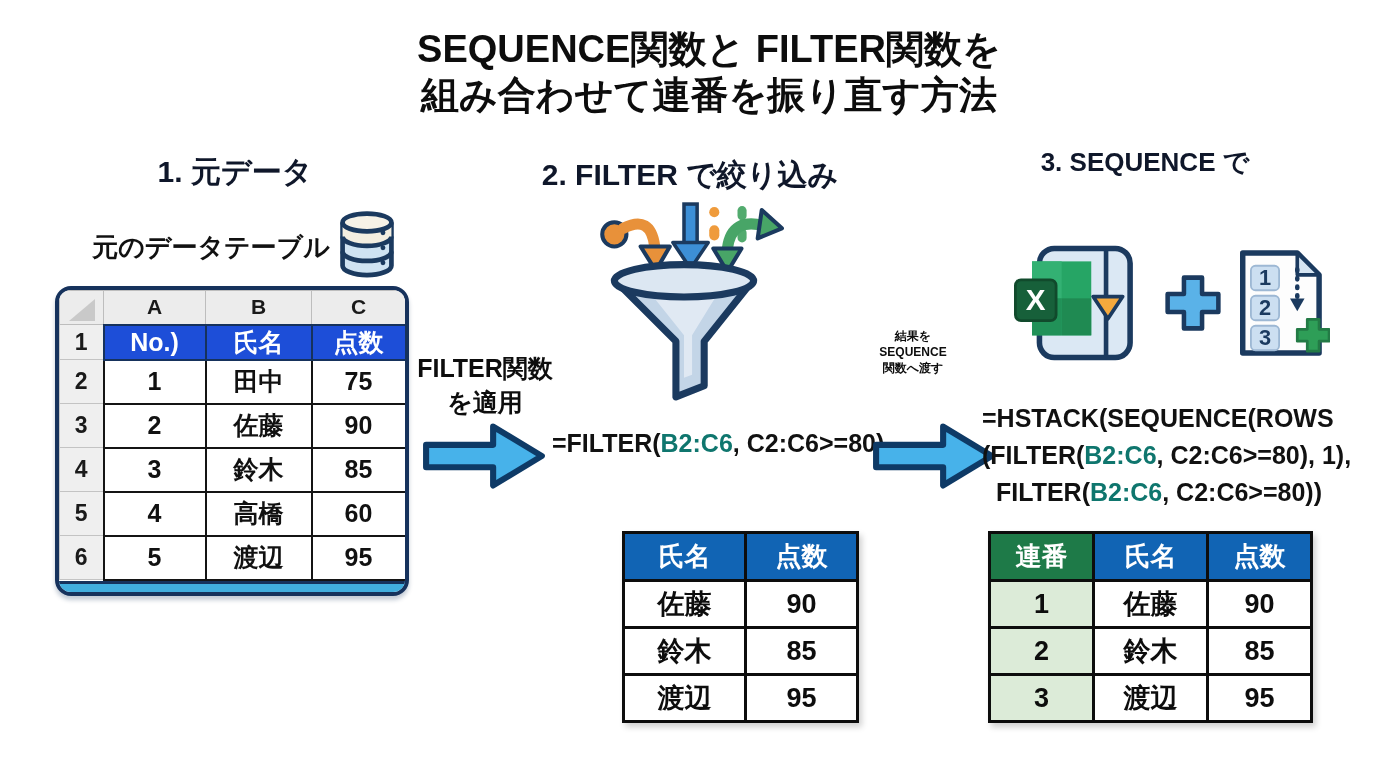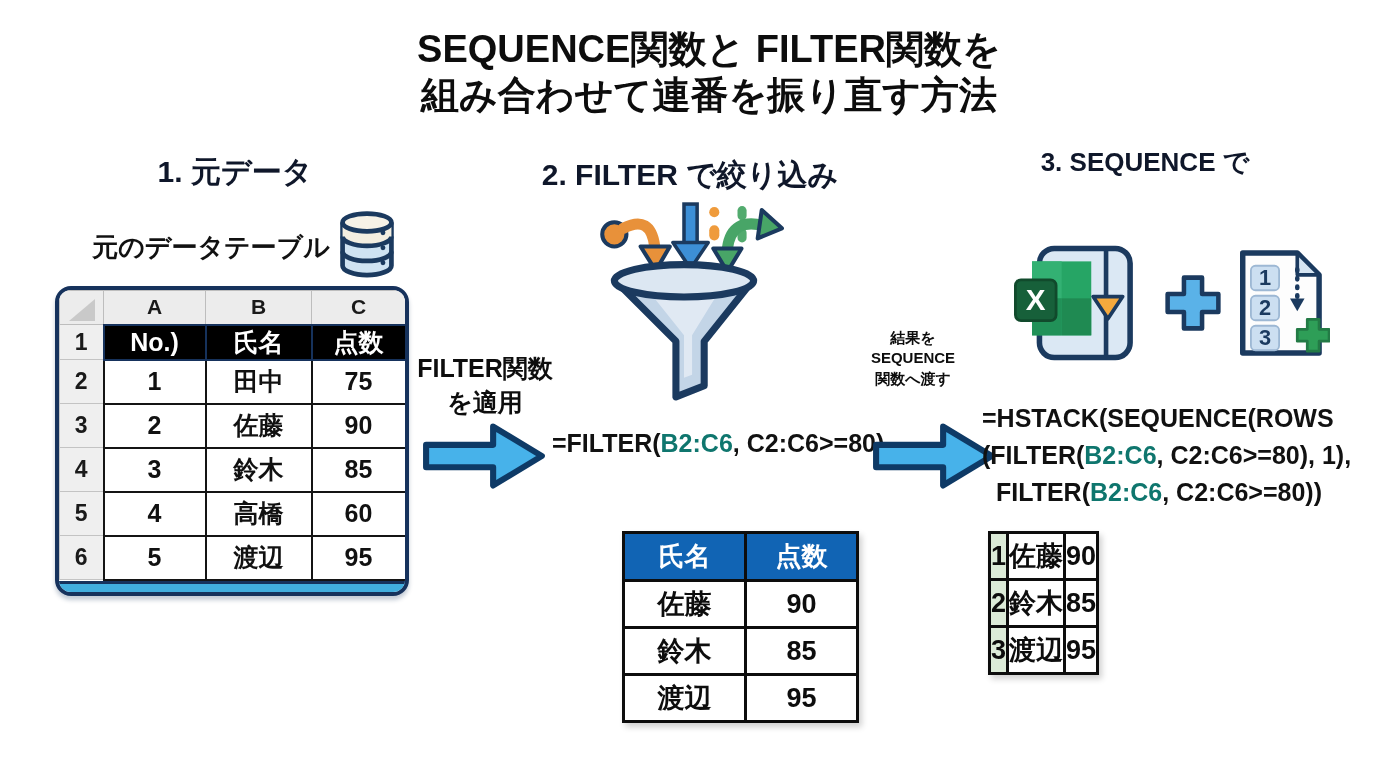--- a/index.html
+++ b/index.html
@@ -30,30 +30,30 @@
   
   .sheet-wrap { left:55px; top:286px; width:354px; }
   .sheet {
     border:4px solid #16325c; border-radius:16px; background:#fff; overflow:hidden;
     box-shadow:0 4px 4px rgba(20,50,90,.25);
   }
   table.ss { border-collapse:collapse; width:100%; table-layout:fixed; }
   table.ss td { text-align:center; font-weight:800; vertical-align:middle; }
   .ss .lt { background:#ececec; border:1px solid #bdbdbd; height:34px; font-size:21px; color:#1a1a1a; }
   .ss .rn { background:#efefef; border:1px solid #c3c3c3; font-size:23px; color:#1a1a1a; }
-  .ss .hd { background:#000000; color:#fff; border:2px solid #16325c; height:28px; font-size:25px; }
+  .ss .hd { background:#1d4ed8; color:#fff; border:2px solid #16325c; height:28px; font-size:25px; }
   .ss .dc { background:#fff; border:2px solid #141414; height:44px; font-size:25px; }
   .corner-tri { width:0; height:0; margin:4px auto 0;
     border-left:26px solid transparent; border-bottom:22px solid #c9c9c9; }
   .sheet-base { height:11px; background:#41aede; border-top:3px solid #16325c; }
 
   
   .arrow-label { text-align:center; font-weight:800; font-size:25px; line-height:1.35; color:#0d0d0d; }
   .lbl1 { left:415px; top:352px; width:140px; }
-  .lbl2 { left:843px; top:328px; width:140px; font-size:15px; }
+  .lbl2 { left:843px; top:328px; width:140px; font-size:12px; }
 
   
   .formula1 { left:552px; top:429px; font-size:25px; font-weight:800; white-space:nowrap; }
   .formula2 { left:982px; top:400px; width:400px; font-size:25px; font-weight:800; line-height:1.48; }
   .formula2 .ln3 { padding-left:14px; }
   .rng { color:#0f766e; }
 
   
   table.res { border-collapse:collapse; box-shadow:3px 4px 6px rgba(0,0,0,.18); }
   table.res td { border:3px solid #0d0d0d; text-align:center; font-weight:800; vertical-align:middle; }
@@ -261,20 +261,25 @@
 </div>
 
 <div class="abs formula2">
   <div>=HSTACK(SEQUENCE(ROWS</div>
   <div><span>(FILTER(</span><span class="rng">B2:C6</span><span>, C2:C6&gt;=80), 1),</span></div>
   <div class="ln3"><span>FILTER(</span><span class="rng">B2:C6</span><span>, C2:C6&gt;=80))</span></div>
 </div>
 
 <table class="abs res tbl3">
   <tbody>
+      <tr>
+    <td class="hg" style="width:104px;">連番</td>
+    <td class="h" style="width:114px;">氏名</td>
+    <td class="h" style="width:104px;">点数</td>
+  </tr>
   <tr>
     <td class="cg">1</td>
     <td class="c">佐藤</td>
     <td class="c">90</td>
   </tr>
   <tr>
     <td class="cg">2</td>
     <td class="c">鈴木</td>
     <td class="c">85</td>
   </tr>

